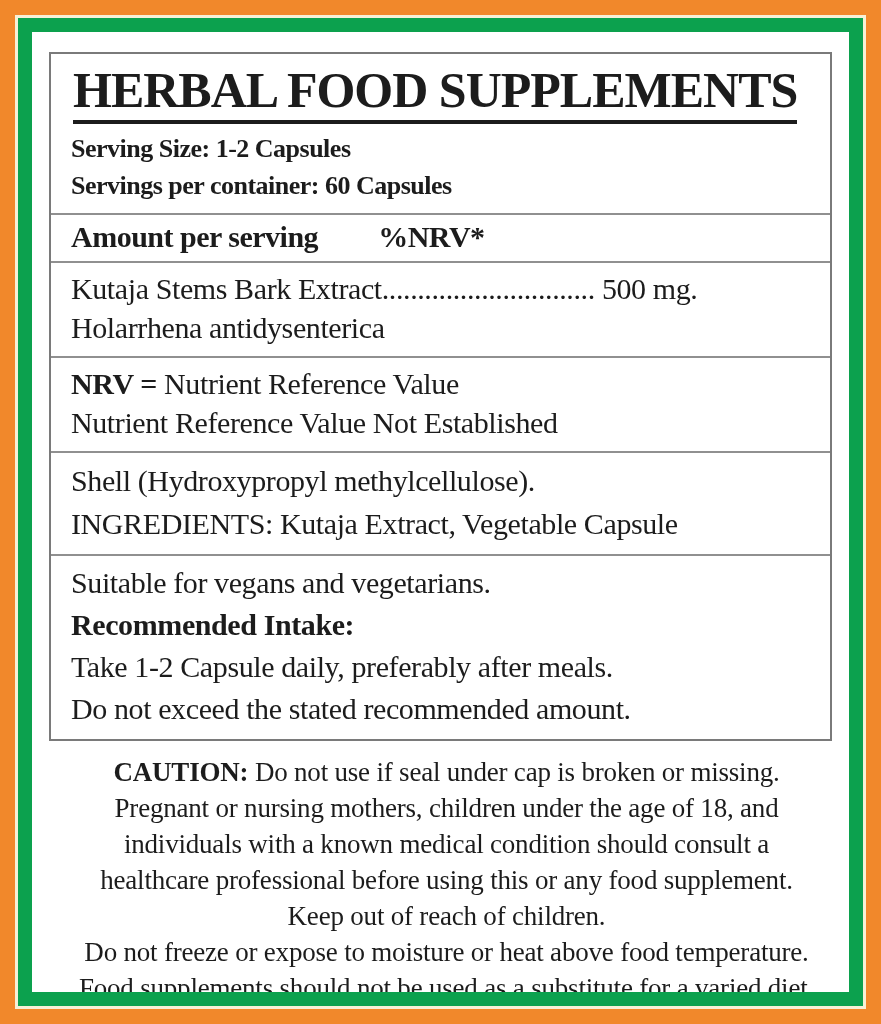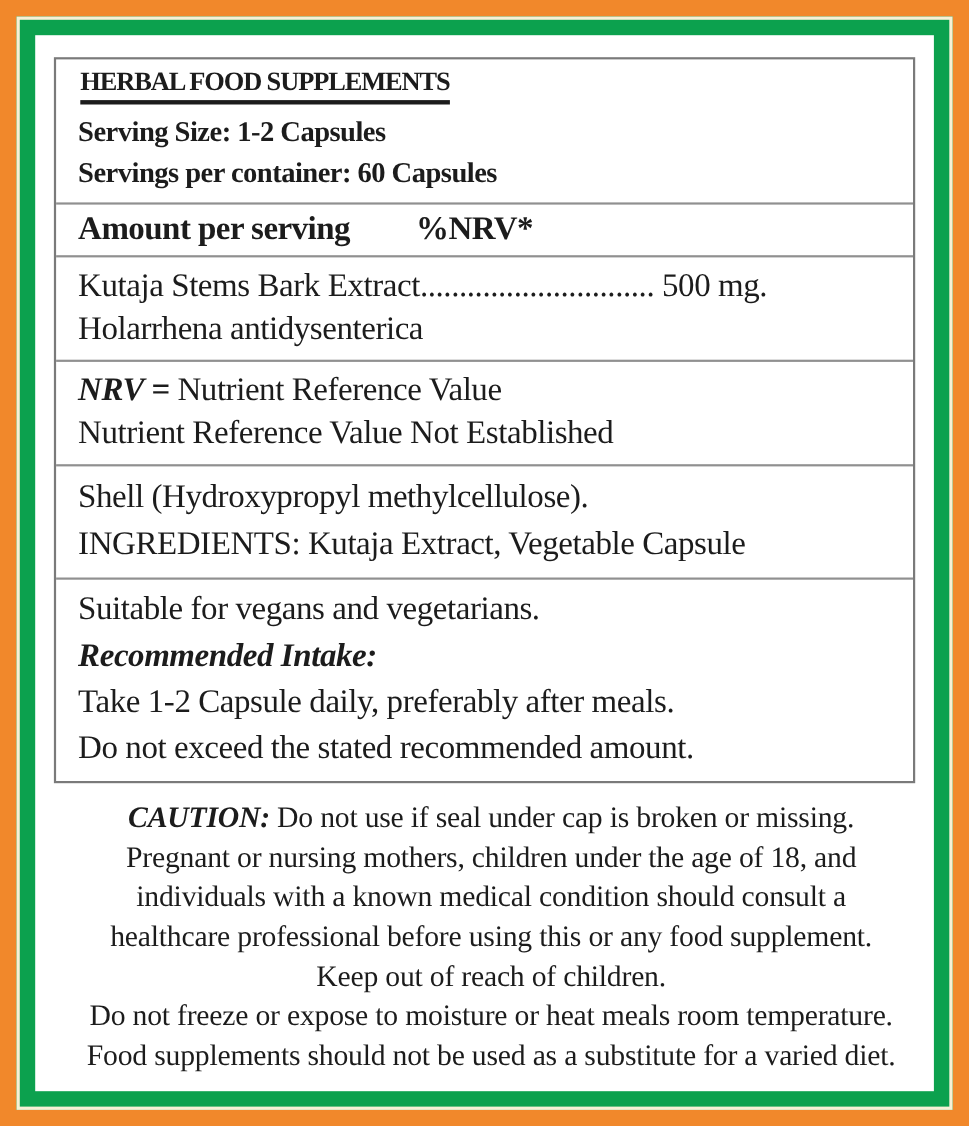--- a/index.html
+++ b/index.html
@@ -36,21 +36,21 @@
     overflow: hidden;
   }
   .facts-panel {
     border: 2px solid var(--panel-border);
     background: var(--background);
   }
   .sec { padding: 6px 20px 9px 20px; }
   .sec + .sec { border-top: 2px solid var(--divider); }
   .panel-title {
     display: inline-block;
-    font-size: 24px;
+    font-size: 50px;
     font-weight: bold;
     letter-spacing: -1px;
     line-height: 1.12;
     border-bottom: 4px solid var(--text);
     padding-bottom: 2px;
     margin: 2px 0 6px 2px;
     white-space: nowrap;
   }
   .serving-line {
     font-size: 26px;
@@ -70,21 +70,21 @@
   }
   .nrv-col { margin-left: 60px; }
   .row-text {
     font-size: 30px;
     line-height: 39px;
     letter-spacing: -0.4px;
     white-space: nowrap;
   }
   .ingredients-sec .row-text { line-height: 43px; }
   .usage-sec .row-text { line-height: 42px; }
-  .bold { font-weight: bold; font-style: italic; }
+  .bold { font-weight: bold; }
   .caution-sec {
     padding: 13px 4px 0 16px;
     text-align: center;
   }
   .caution-line {
     font-size: 27px;
     line-height: 36px;
     letter-spacing: -0.2px;
     white-space: nowrap;
   }
@@ -133,19 +133,19 @@
         </div>
 
       </div>
 
       <div class="caution-sec">
         <div class="caution-line"><span class="bold">CAUTION:</span> <span>Do not use if seal under cap is broken or missing.</span></div>
         <div class="caution-line">Pregnant or nursing mothers, children under the age of 18, and</div>
         <div class="caution-line">individuals with a known medical condition should consult a</div>
         <div class="caution-line">healthcare professional before using this or any food supplement.</div>
         <div class="caution-line">Keep out of reach of children.</div>
-        <div class="caution-line">Do not freeze or expose to moisture or heat meals room temperature.</div>
+        <div class="caution-line">Do not freeze or expose to moisture or heat above food temperature.</div>
         <div class="caution-line">Food supplements should not be used as a substitute for a varied diet.</div>
       </div>
 
     </div>
   </div>
 </div>
 
 </body></html>

